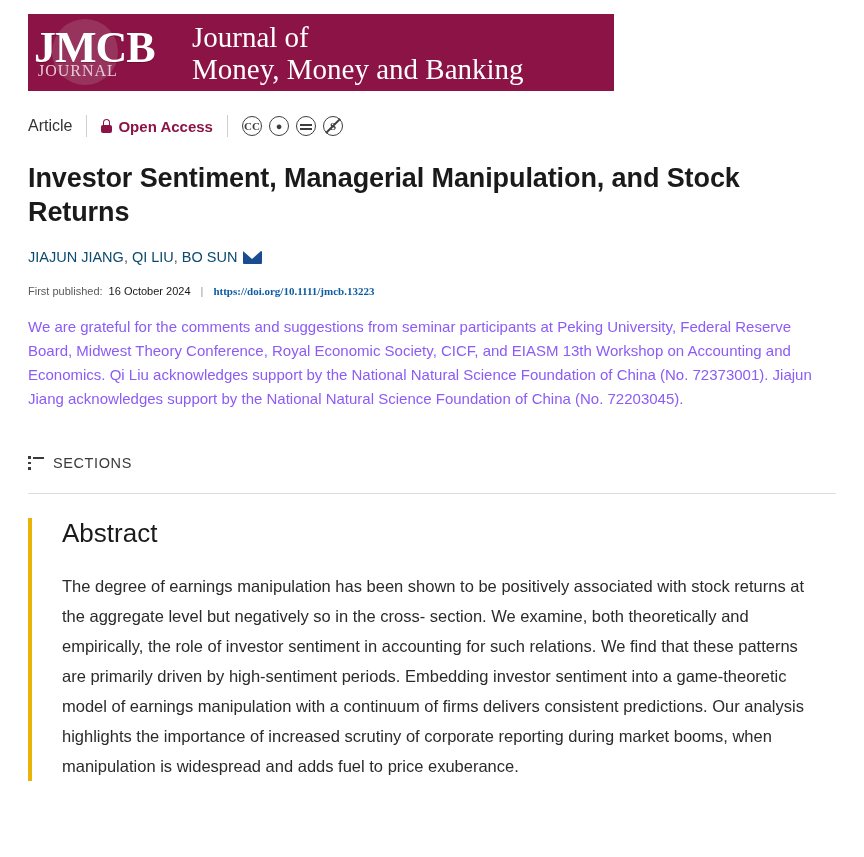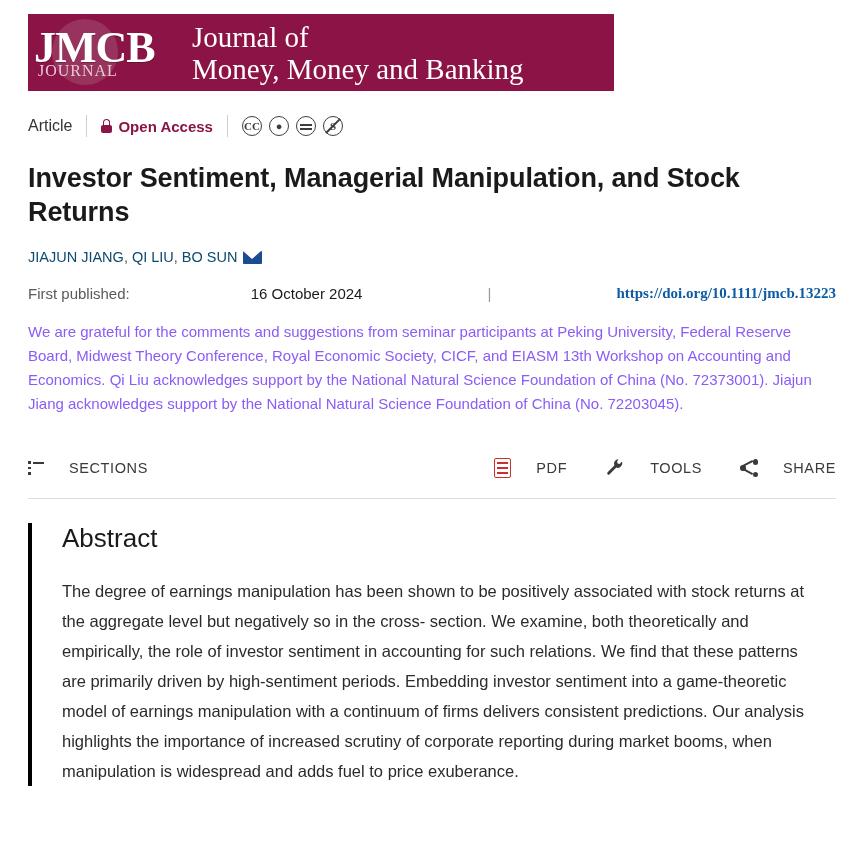--- a/index.html
+++ b/index.html
@@ -193,27 +193,26 @@
     left: 0; top: 0;
     width: 0; height: 0;
     border-left: 9.5px solid transparent;
     border-right: 9.5px solid transparent;
     border-top: 8px solid #ffffff;
   }
 
   
   .published {
     margin-top: 20px;
-    font-size: 15px;
+    font-size: 11px;
     color: #4a4a4a;
     display: flex;
     align-items: center;
     gap: 6px;
     flex-wrap: wrap;
-    justify-content: space-between;
   }
   .published .label { color: #5a5a5a; }
   .published .date { color: #1a1a1a; }
   .published .bar { color: #9a9a9a; margin: 0 4px; }
   .published .doi {
     color: #0d5ca3;
     font-weight: bold;
     text-decoration: none;
     font-family: Liberation Serif, serif;
   }
@@ -235,21 +234,21 @@
     align-items: center;
     justify-content: space-between;
   }
   .toolbar-left, .toolbar-right {
     display: flex;
     align-items: center;
   }
   .tool {
     display: flex;
     align-items: center;
-    gap: 25px;
+    gap: 9px;
     color: #3a3a3a;
     font-size: 14.5px;
     letter-spacing: .6px;
     margin-left: 38px;
     cursor: pointer;
   }
   .toolbar-left .tool { margin-left: 0; }
   .sections-icon {
     width: 16px; height: 13px;
     position: relative;
@@ -314,21 +313,21 @@
   .hr {
     height: 1px;
     background: #dcdcdc;
     margin-top: 8px;
   }
 
   
   .abstract-wrap {
     margin-top: 24px;
     padding-left: 30px;
-    border-left: 4px solid #000000;
+    border-left: 4px solid #eab308;
     max-width: 790px;
   }
   .abstract-wrap h2 {
     font-size: 26px;
     font-weight: normal;
     margin: 0;
     color: #1a1a1a;
   }
   .abstract-wrap p {
     font-size: 16.5px;
@@ -400,44 +399,20 @@
           <b></b>
             <b></b>
             <b></b>
             <i></i>
             <i></i>
             <i></i>
         </span>
         <span>SECTIONS</span>
       </div>
     </div>
-    <div class="toolbar-right">
-      <div class="tool">
-        <span class="pdf-icon"></span>
-        <span>PDF</span>
-      </div>
-      <div class="tool">
-        <span>
-          <svg width="20" height="20" viewBox="0 0 20 20">
-            <path d="M13.5 2.2a4.6 4.6 0 0 0-4.2 6.4L2.6 15.3a1.4 1.4 0 0 0 2 2l6.7-6.7a4.6 4.6 0 0 0 5.7-6.1l-2.4 2.4-2-.5-.5-2z" fill="#3a3a3a"></path>
-          </svg>
-        </span>
-        <span>TOOLS</span>
-      </div>
-      <div class="tool">
-        <span class="share-icon">
-          <i class="a"></i>
-            <i class="b"></i>
-          <span class="n1"></span>
-            <span class="n2"></span>
-            <span class="n3"></span>
-        </span>
-        <span>SHARE</span>
-      </div>
-    </div>
   </div>
   <div class="hr"></div>
 
   <div class="abstract-wrap">
     <h2>Abstract</h2>
     <p>The degree of earnings manipulation has been shown to be positively associated with stock returns at the aggregate level but negatively so in the cross- section. We examine, both theoretically and empirically, the role of investor sentiment in accounting for such relations. We find that these patterns are primarily driven by high-sentiment periods. Embedding investor sentiment into a game-theoretic model of earnings manipulation with a continuum of firms delivers consistent predictions. Our analysis highlights the importance of increased scrutiny of corporate reporting during market booms, when manipulation is widespread and adds fuel to price exuberance.</p>
   </div>
 
 </div>
 

